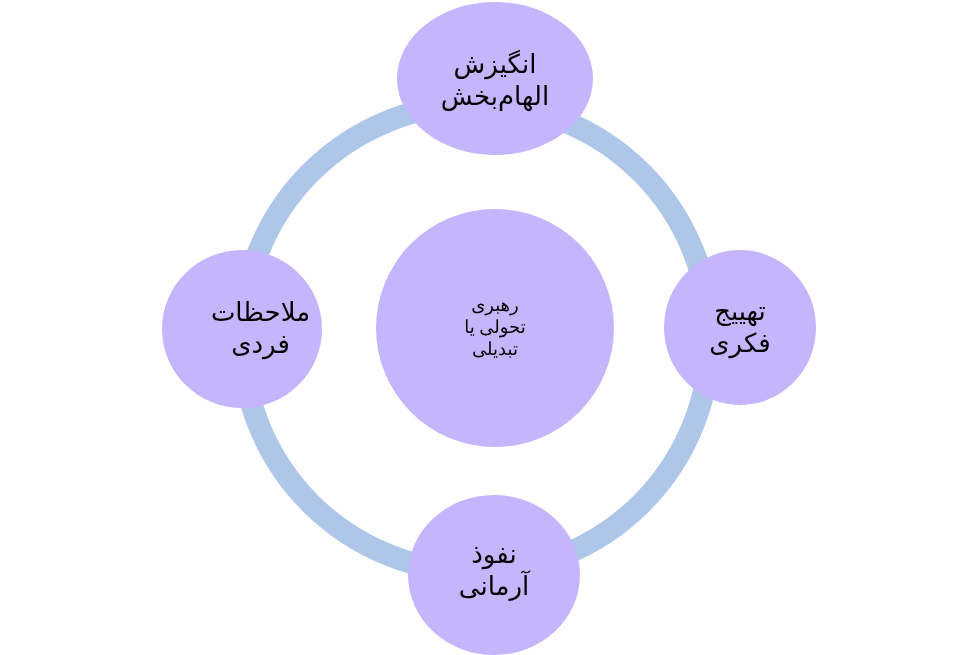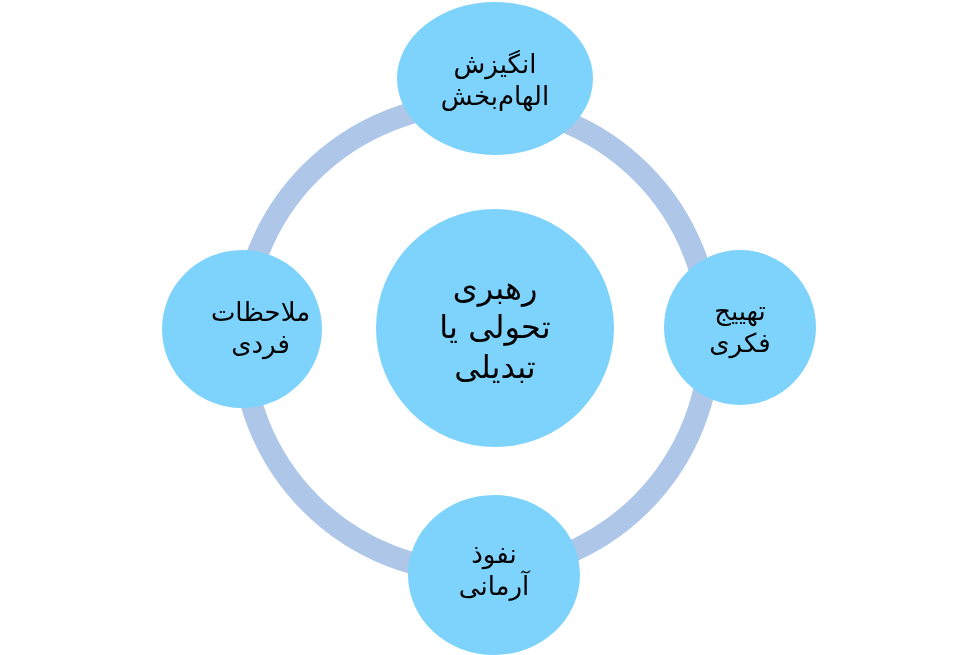--- a/index.html
+++ b/index.html
@@ -22,21 +22,21 @@
   #ring-layer {
     position: absolute;
     left: 0;
     top: 0;
     width: 980px;
     height: 655px;
   }
   .node {
     position: absolute;
     border-radius: 50%;
-    background: #7dd3fc;
+    background: #c4b5fd;
     display: flex;
     align-items: center;
     justify-content: center;
     text-align: center;
     box-sizing: border-box;
   }
   .node-label {
     direction: rtl;
     unicode-bidi: isolate;
     color: #000000;
@@ -45,21 +45,22 @@
     padding: 0 6px;
   }
   
   #node-center {
     left: 376px;
     top: 209px;
     width: 238px;
     height: 238px;
   }
   #node-center .node-label {
-    font-size: 32px;
+    font-size: 18px;
+    font-family: Liberation Serif, serif;
   }
   
   #node-top {
     left: 397px;
     top: 2px;
     width: 196px;
     height: 153px;
   }
   #node-top .node-label {
     font-size: 26px;

